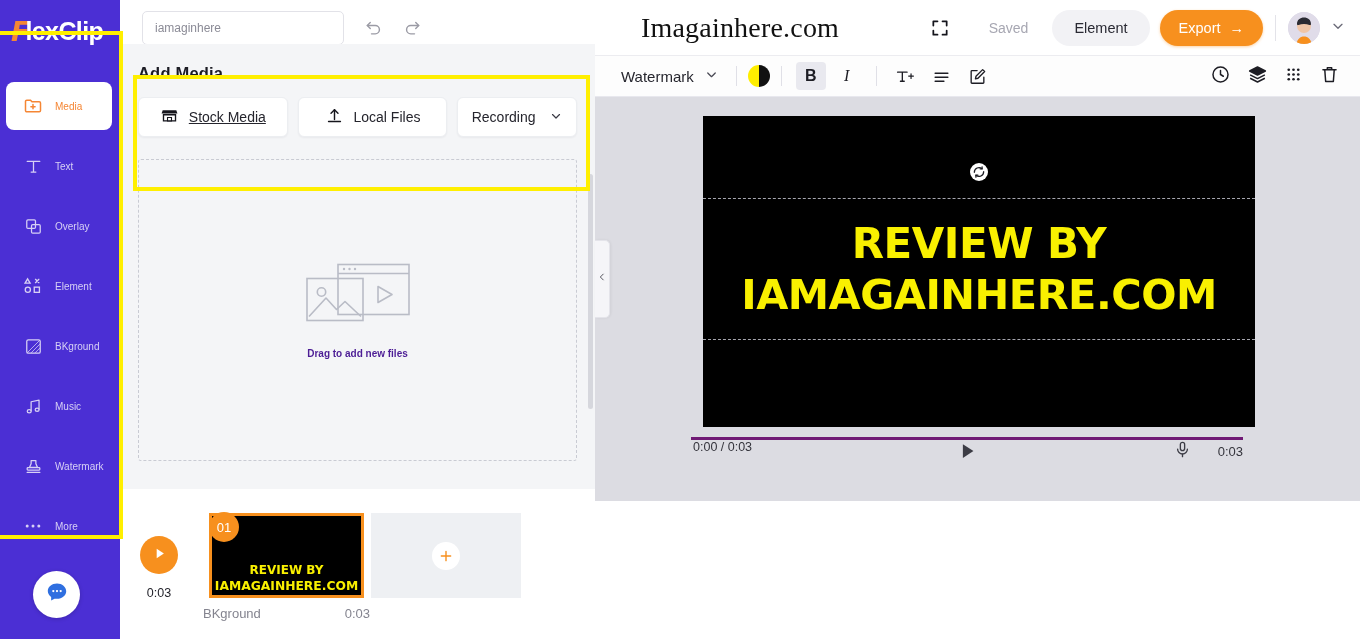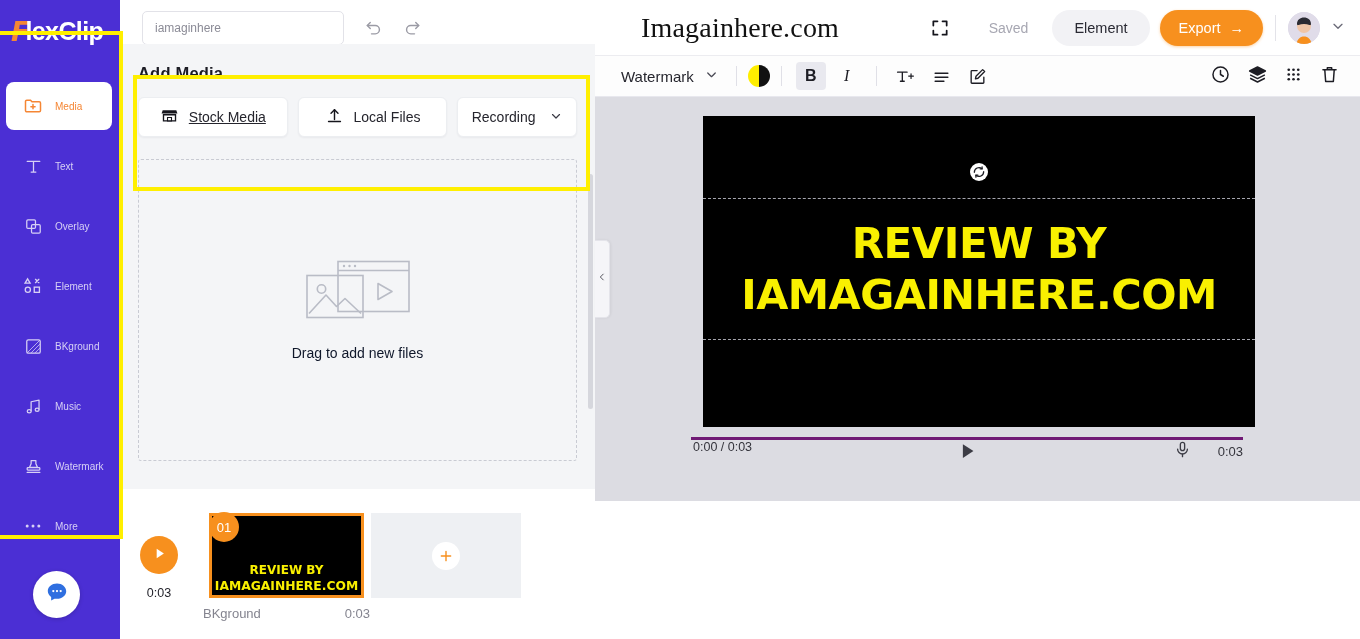--- a/index.html
+++ b/index.html
@@ -205,21 +205,21 @@
   .dropzone {
     margin: 22px 18px 0 18px;
     height: 302px;
     border: 1px dashed #c9cbd3;
     border-radius: 3px;
     background: #f4f5f7;
     display: flex; flex-direction: column;
     align-items: center; justify-content: center;
     gap: 20px;
   }
-  .dz-text { font-size: 14px; color: #0f172a; }
+  .dz-text { font-size: 10px; color: #4c1d95; font-weight: bold; }
   .panel-scrollbar {
     position: absolute; right: 2px; top: 130px;
     width: 5px; height: 235px; border-radius: 3px;
     background: #d6d7dd;
   }
   .collapse-tab {
     position: absolute; left: 595px; top: 240px;
     width: 15px; height: 78px;
     background: #f5f5f8;
     border: 1px solid #e4e4ea;

